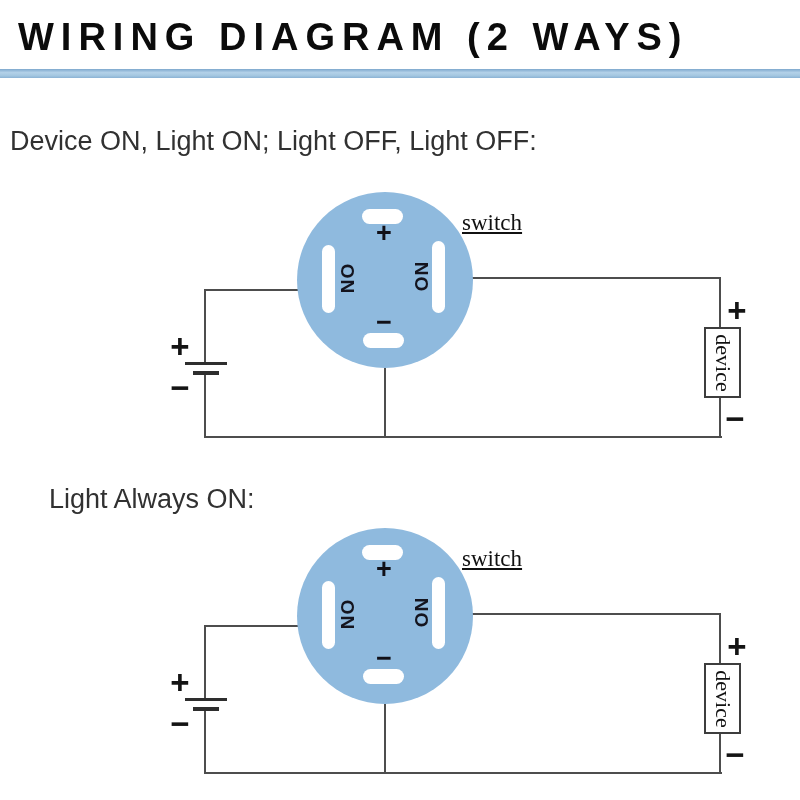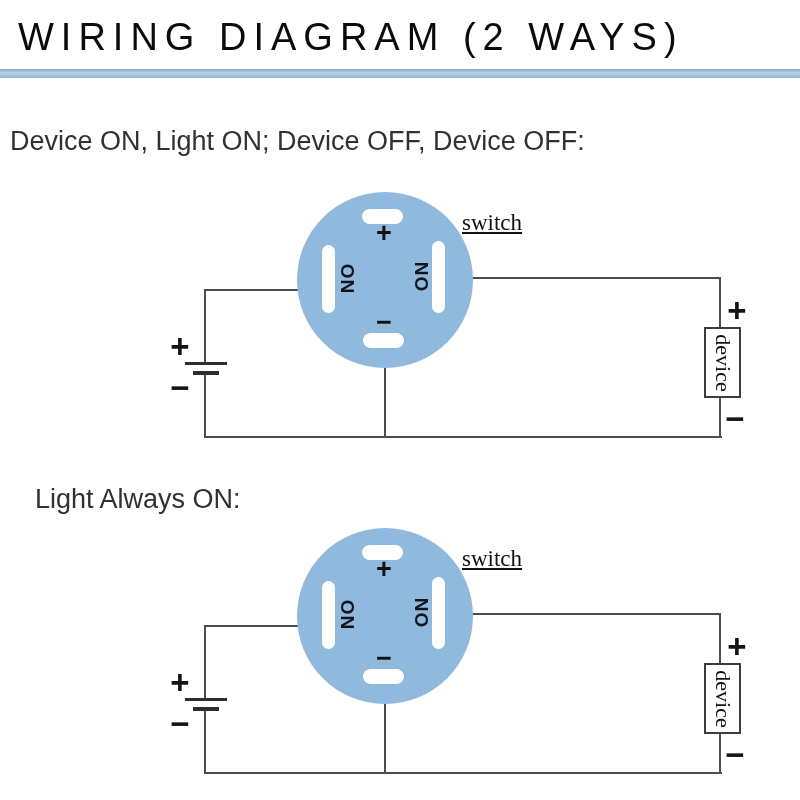--- a/index.html
+++ b/index.html
@@ -3,33 +3,33 @@
 <meta charset="utf-8">
 <style>
   html,body{margin:0;padding:0;}
   body{
     width:800px;height:800px;position:relative;background:#ffffff;
     font-family:"Liberation Sans", sans-serif;overflow:hidden;
   }
   
   .page-title{
     position:absolute;left:18px;top:16px;width:770px;
-    font-size:38px;font-weight:400;color:#0b0b0b;
+    font-size:38px;font-weight:700;color:#0b0b0b;
     letter-spacing:7px;white-space:nowrap;
   }
   .title-divider{
     position:absolute;left:0;top:69px;width:800px;height:9px;
     background:linear-gradient(to bottom,#7ea8cd 0%,#b3d1e8 40%,#a3c6e0 75%,#8ab2d4 100%);
   }
   
   .section-heading{
     position:absolute;font-size:27px;color:#313131;white-space:nowrap;
   }
   #heading-1{left:10px;top:126px;}
-  #heading-2{left:35px;top:484px;text-align:right;}
+  #heading-2{left:49px;top:484px;text-align:right;}
   
   .diagram{position:absolute;left:0;width:800px;height:290px;}
   #diagram-1{top:170px;}
   #diagram-2{top:506px;}
   .switch-body{
     position:absolute;left:297px;top:22px;width:176px;height:176px;
     border-radius:50%;background:#8fbade;
   }
   .pill{position:absolute;background:#ffffff;border-radius:8px;}
   .pill-top{left:362px;top:39px;width:41px;height:15px;}
@@ -73,21 +73,21 @@
     font-family:"Liberation Serif", serif;font-size:22px;color:#111;
     transform:rotate(90deg);white-space:nowrap;
   }
 </style>
 </head>
 <body>
 
 <div class="page-title">WIRING DIAGRAM (2 WAYS)</div>
 <div class="title-divider"></div>
 
-<div id="heading-1" class="section-heading">Device ON, Light ON; Device OFF, Device OFF:</div>
+<div id="heading-1" class="section-heading">Device ON, Light ON; Light OFF, Light OFF:</div>
 
 <div id="diagram-1" class="diagram">
 
   <div class="wire" style="left:395px;top:44px;width:46px;height:2px;"></div>
   <div class="wire" style="left:439px;top:44px;width:2px;height:30px;"></div>
   <div class="wire" style="left:205px;top:119px;width:120px;height:2px;"></div>
   <div class="wire" style="left:204px;top:119px;width:2px;height:75px;"></div>
   <div class="plate" style="left:185px;top:192px;width:42px;height:3px;"></div>
   <div class="plate" style="left:193px;top:201px;width:26px;height:4px;"></div>
   <div class="wire" style="left:204px;top:205px;width:2px;height:63px;"></div>

